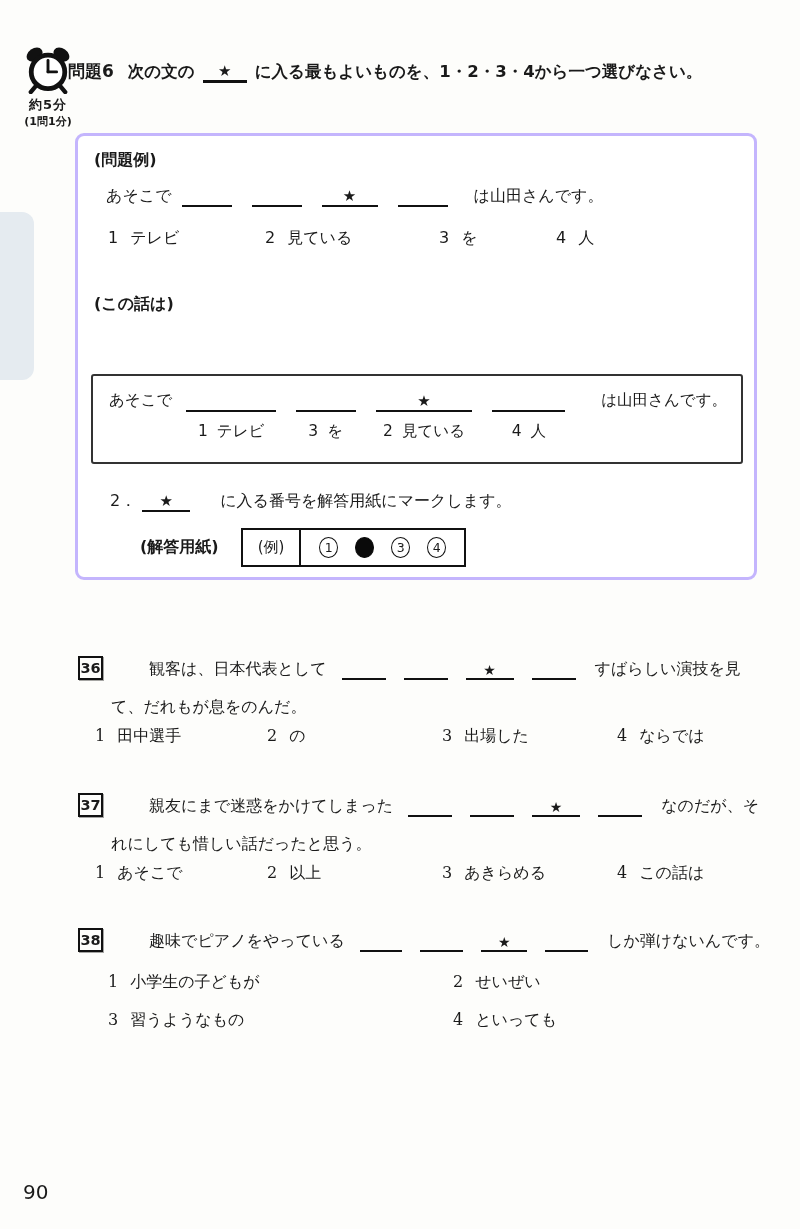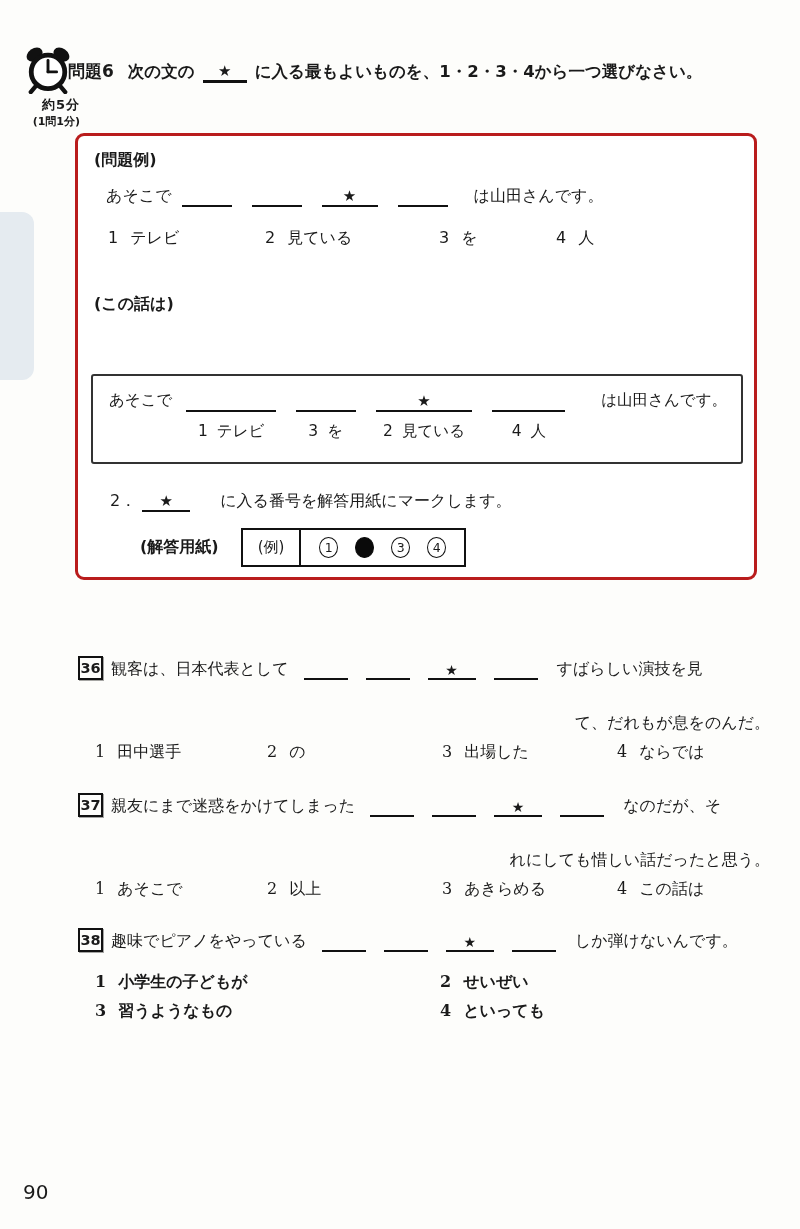--- a/index.html
+++ b/index.html
@@ -17,21 +17,21 @@
   .edge-tab {
     position: absolute; left: 0; top: 212px;
     width: 34px; height: 168px;
     background: #dce4ec; opacity: .75;
     border-radius: 0 12px 12px 0;
   }
 
   
   .header-clock {
     position: absolute; left: 16px; top: 46px; width: 64px;
-    text-align: right;
+    text-align: center;
   }
   .header-clock svg { display: block; margin: 0 auto; }
   .timer-l1 { font-size: 13px; font-weight: bold; margin-top: 2px; letter-spacing: 1px; }
   .timer-l2 { font-size: 11px; font-weight: bold; }
   .title-row {
     position: absolute; left: 68px; top: 60px;
     font-size: 16.5px; font-weight: bold; white-space: nowrap;
     display: flex; align-items: flex-end;
   }
   .title-row .problem-label { margin-right: 14px; font-size: 17px; }
@@ -53,21 +53,21 @@
     display: inline-block;
     border-bottom: 2.5px solid #111;
     height: 21px;
     vertical-align: bottom;
   }
 
   
   .main-box {
     position: absolute; left: 75px; top: 133px;
     width: 682px; height: 447px;
-    border: 3px solid #b91c1c; border-radius: 9px;
+    border: 3px solid #c4b5fd; border-radius: 9px;
     background: #fff;
   }
   .ex-title { position: absolute; left: 16px; top: 14px; font-size: 16px; font-weight: bold; }
   .ex-sentence {
     position: absolute; left: 28px; top: 50px;
     font-size: 16px; display: flex; align-items: flex-end; white-space: nowrap;
   }
   .ex-sentence .blank { width: 50px; margin: 0 10px; }
   .ex-sentence .star-blank { width: 56px; margin: 0 10px; border-bottom-width: 2.5px; }
   .ex-sentence .post { margin-left: 16px; }
@@ -130,30 +130,30 @@
   .q-row1 { display: flex; align-items: flex-end; white-space: nowrap; }
   .q-numbox {
     width: 25px; height: 24px; border: 2px solid #111;
     display: inline-flex; align-items: center; justify-content: center;
     font-size: 14.5px; font-weight: bold; font-family: "DejaVu Sans", sans-serif;
     margin-right: 8px; flex: none; align-self: flex-start; margin-top: 1px;
     box-shadow: 1px 1px 0 rgba(0,0,0,.35);
   }
   .q-row1 .blank { width: 44px; margin: 0 9px; }
   .q-row1 .star-blank { width: 48px; margin: 0 9px; border-bottom-width: 2.5px; font-size: 14px; }
-  .q-row1 .pre { margin-right: 6px; }
+  .q-row1 .pre { margin-right: 6px; margin-left: 38px; }
   .q-row1 .post { margin-left: 10px; }
-  .q-row2 { margin-top: 33px; margin-left: 33px; text-align: right; }
+  .q-row2 { margin-top: 17px; margin-left: 33px; }
   .q-options {
     margin-top: 8px; margin-left: 17px;
     display: grid; grid-template-columns: 172px 175px 175px auto;
   }
   .q-options-2col {
-    margin-top: 20px; margin-left: 17px;
-    display: grid; grid-template-columns: 345px auto; row-gap: 8px; font-weight: bold;
+    margin-top: 20px; margin-left: 30px;
+    display: grid; grid-template-columns: 345px auto; row-gap: 17px;
   }
 
   .page-number {
     position: absolute; left: 23px; top: 1180px;
     font-size: 20px; font-family: "DejaVu Sans", sans-serif;
   }
 </style>
 </head>
 <body>
 

